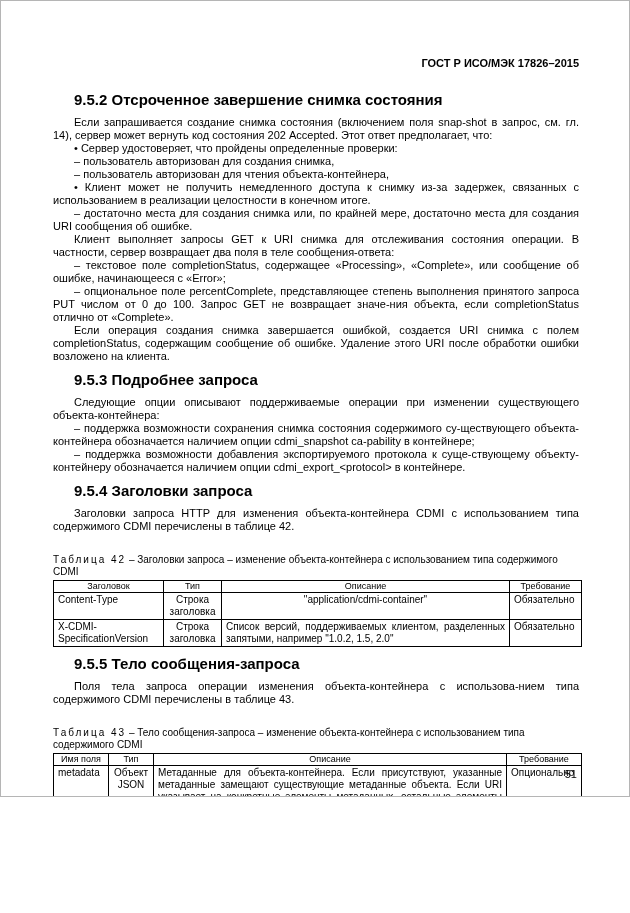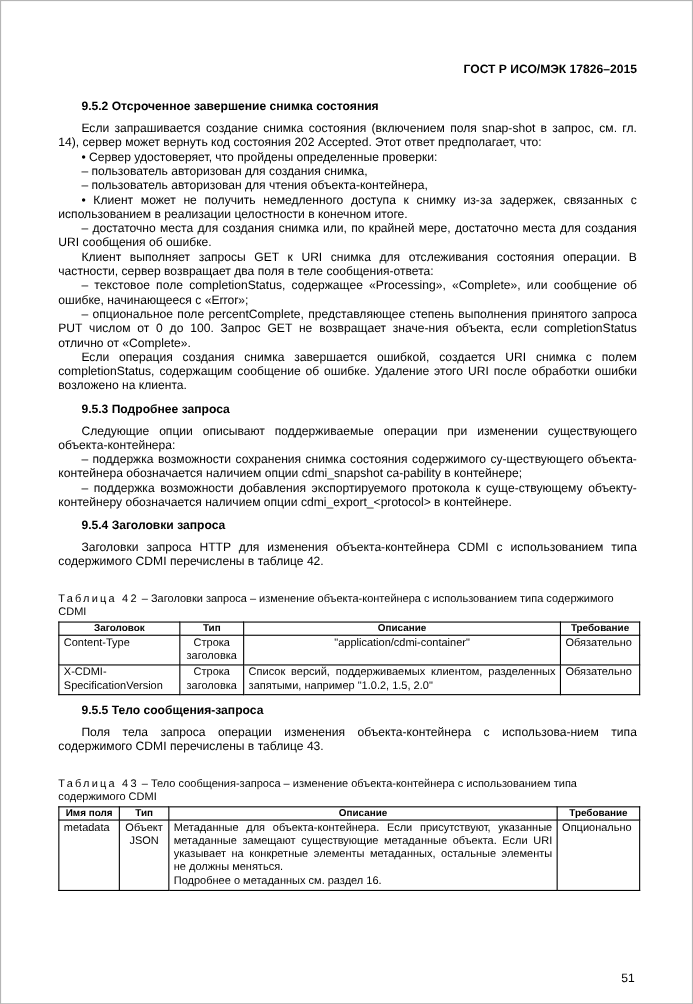--- a/index.html
+++ b/index.html
@@ -1,25 +1,25 @@
 <!DOCTYPE html>
 <html><head>
 <meta charset="utf-8">
 <style>
   html,body{margin:0;padding:0;}
   body{width:630px;height:913px;background:#ffffff;font-family:"Liberation Sans",sans-serif;color:#000;}
-  .page{position:relative;width:630px;height:913px;box-sizing:border-box;border:1px solid #b5b5b5;background:#fff;padding:56px 50px 0 52px;overflow:hidden;}
+  .page{position:relative;width:630px;height:797px;box-sizing:border-box;border:1px solid #b5b5b5;background:#fff;padding:56px 50px 0 52px;overflow:hidden;}
   .doc-header{font-size:11px;font-weight:bold;text-align:right;margin-bottom:22px;}
-  .heading{font-size:11px;font-weight:bold;text-indent:21px;margin:8px 0;}
+  .heading{font-size:15px;font-weight:bold;text-indent:21px;margin:8px 0;}
   .para{font-size:11px;line-height:13px;text-align:justify;text-indent:21px;}
   .tbl-caption{font-size:10px;line-height:12px;margin:21px 0 2px;}
   .tbl-label{letter-spacing:2px;}
   table{border-collapse:collapse;table-layout:fixed;width:528px;font-size:10px;line-height:12px;}
   th,td{border:1px solid #000;vertical-align:top;padding:1px 4px;}
-  th{font-weight:bold;font-size:9px;text-align:center;vertical-align:middle;line-height:11px;padding:0 2px;}
+  th{font-weight:normal;font-size:9px;text-align:center;vertical-align:middle;line-height:11px;padding:0 2px;}
   td.center{text-align:center;padding:1px 2px;}
   td.just{text-align:justify;margin-top:42px;}
   .cell-note{text-align:left;margin-top:1px;}
   .page-number{position:absolute;right:52px;bottom:16px;font-size:11px;}
 </style>
 </head>
 <body>
 
 <div class="page">
 

